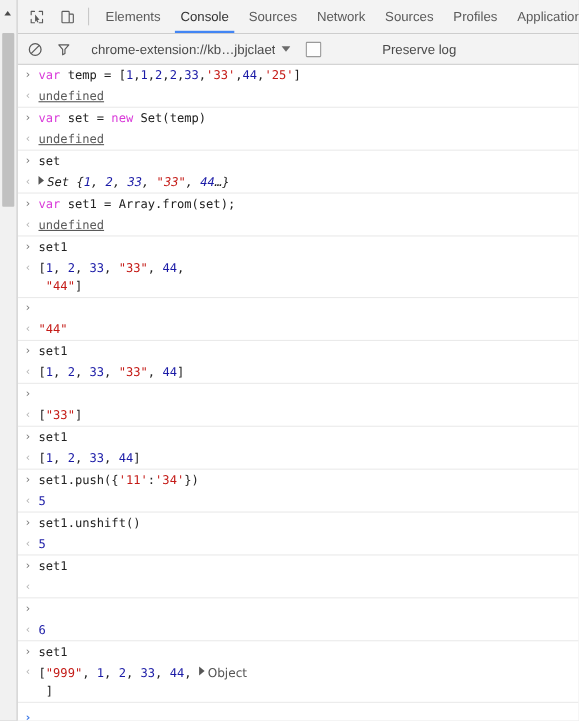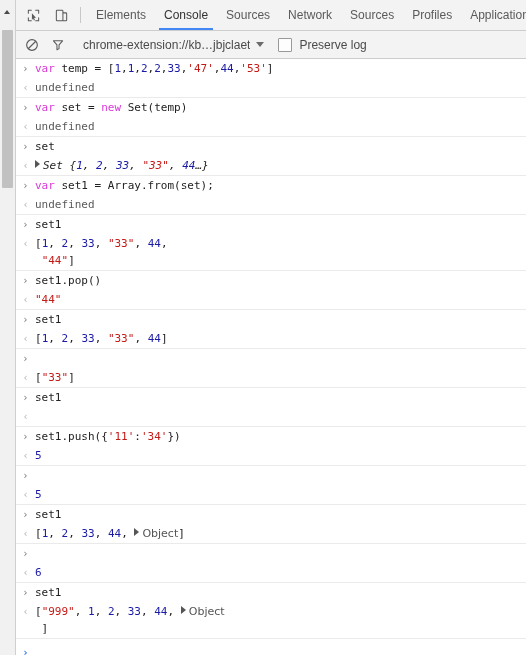--- a/index.html
+++ b/index.html
@@ -148,20 +148,21 @@
     border-right: 4px solid transparent;
     border-top: 5px solid #6b6b6b;
     flex: 0 0 auto;
   }
   .preserve {
     display: flex;
     align-items: center;
     margin-left: 14px;
     font-size: 12px;
     color: #4a4a4a;
+    gap: 48px;
   }
   .chk {
     width: 12px;
     height: 12px;
     border: 1px solid #999;
     background: #fdfdfd;
     border-radius: 1px;
     margin-right: 7px;
     flex: 0 0 12px;
   }
@@ -204,21 +205,21 @@
     word-break: break-word;
     padding-right: 6px;
   }
   .msg.output .text { color: #5a5a5a; }
 
   
   .kw  { color: #d93ad9; }
   .num { color: #1a1aa6; }
   .str { color: #c41a16; }
   .plain { color: #222; }
-  .und { color: #808080; }
+  .und { color: #808080; text-decoration: underline; }
   .setname { font-style: italic; color: #222; }
   .brace { font-style: italic; color: #222; }
   .objword {
     font-family: "DejaVu Sans", sans-serif;
     font-size: 11px;
     color: #555;
   }
   .tri {
     display: inline-block;
     width: 0; height: 0;
@@ -313,21 +314,21 @@
         <span class="chk"></span>
         <span>Preserve log</span>
       </div>
     </div>
 
     <div class="console">
 
       <div class="group">
         <div class="msg input">
           <span class="gutter">›</span>
-          <span class="text"><span class="kw">var</span> temp = [<span class="num">1</span>,<span class="num">1</span>,<span class="num">2</span>,<span class="num">2</span>,<span class="num">33</span>,<span class="str">'47'</span>,<span class="num">44</span>,<span class="str">'53'</span>]</span>
+          <span class="text"><span class="kw">var</span> temp = [<span class="num">1</span>,<span class="num">1</span>,<span class="num">2</span>,<span class="num">2</span>,<span class="num">33</span>,<span class="str">'33'</span>,<span class="num">44</span>,<span class="str">'25'</span>]</span>
         </div>
         <div class="msg output">
           <span class="gutter">‹</span>
           <span class="text und">undefined</span>
         </div>
       </div>
 
       <div class="group">
         <div class="msg input">
           <span class="gutter">›</span>
@@ -368,21 +369,20 @@
         </div>
         <div class="msg output">
           <span class="gutter">‹</span>
           <span class="text"><span class="plain">[</span><span class="num">1</span><span class="plain">, </span><span class="num">2</span><span class="plain">, </span><span class="num">33</span><span class="plain">, </span><span class="str">"33"</span><span class="plain">, </span><span class="num">44</span><span class="plain">,<br>&nbsp;</span><span class="str">"44"</span><span class="plain">]</span></span>
         </div>
       </div>
 
       <div class="group">
         <div class="msg input">
           <span class="gutter">›</span>
-          <span class="text">set1.pop()</span>
         </div>
         <div class="msg output">
           <span class="gutter">‹</span>
           <span class="text"><span class="str">"44"</span></span>
         </div>
       </div>
 
       <div class="group">
         <div class="msg input">
           <span class="gutter">›</span>
@@ -404,52 +404,53 @@
         </div>
       </div>
 
       <div class="group">
         <div class="msg input">
           <span class="gutter">›</span>
           <span class="text">set1</span>
         </div>
         <div class="msg output">
           <span class="gutter">‹</span>
+          <span class="text"><span class="plain">[</span><span class="num">1</span><span class="plain">, </span><span class="num">2</span><span class="plain">, </span><span class="num">33</span><span class="plain">, </span><span class="num">44</span><span class="plain">]</span></span>
         </div>
       </div>
 
       <div class="group">
         <div class="msg input">
           <span class="gutter">›</span>
           <span class="text">set1.push({<span class="str">'11'</span>:<span class="str">'34'</span>})</span>
         </div>
         <div class="msg output">
           <span class="gutter">‹</span>
           <span class="text"><span class="num">5</span></span>
         </div>
       </div>
 
       <div class="group">
         <div class="msg input">
           <span class="gutter">›</span>
+          <span class="text">set1.unshift()</span>
         </div>
         <div class="msg output">
           <span class="gutter">‹</span>
           <span class="text"><span class="num">5</span></span>
         </div>
       </div>
 
       <div class="group">
         <div class="msg input">
           <span class="gutter">›</span>
           <span class="text">set1</span>
         </div>
         <div class="msg output">
           <span class="gutter">‹</span>
-          <span class="text"><span class="plain">[</span><span class="num">1</span><span class="plain">, </span><span class="num">2</span><span class="plain">, </span><span class="num">33</span><span class="plain">, </span><span class="num">44</span><span class="plain">, </span><span class="tri"></span><span class="objword">Object</span><span class="plain">]</span></span>
         </div>
       </div>
 
       <div class="group">
         <div class="msg input">
           <span class="gutter">›</span>
         </div>
         <div class="msg output">
           <span class="gutter">‹</span>
           <span class="text"><span class="num">6</span></span>

